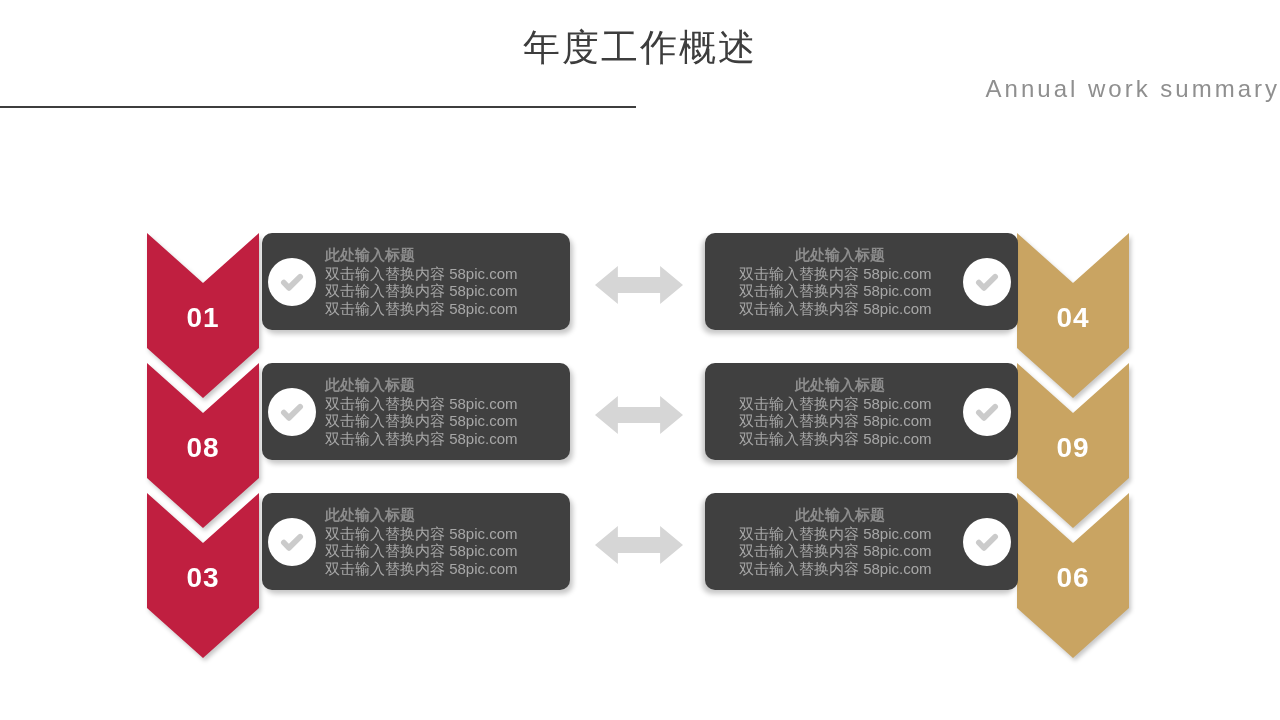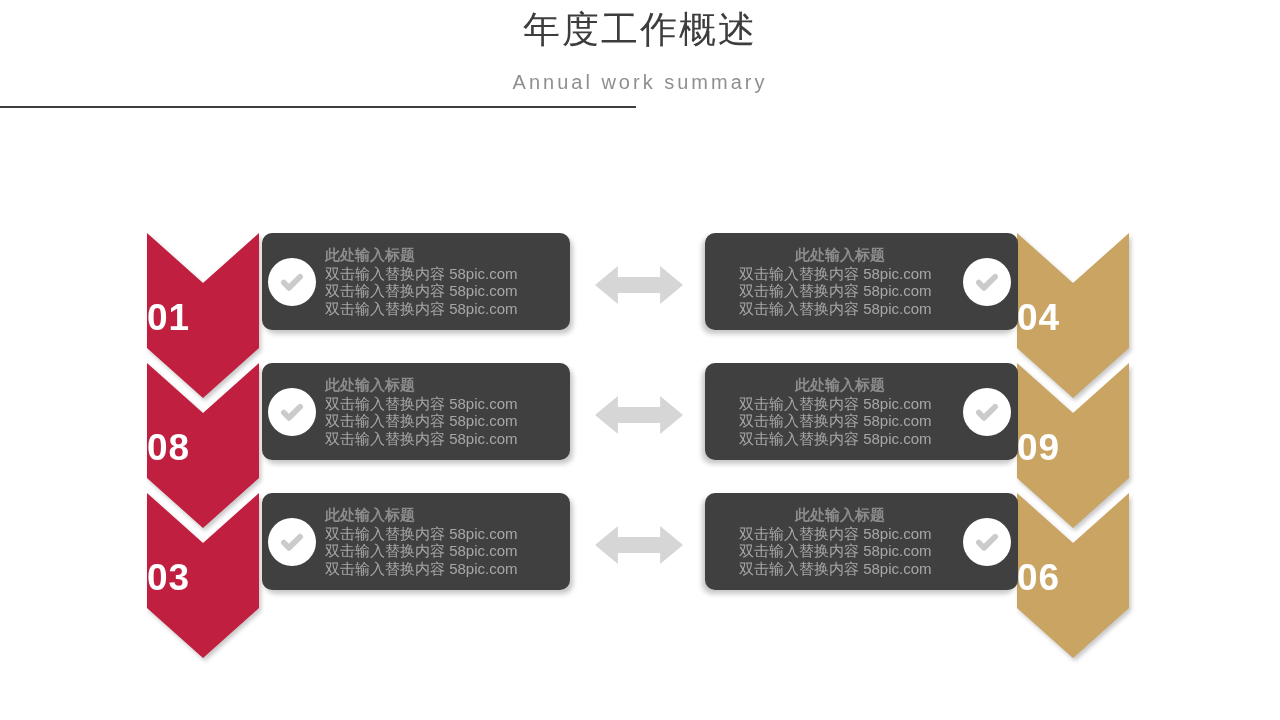--- a/index.html
+++ b/index.html
@@ -1,35 +1,35 @@
 <!DOCTYPE html>
 <html><head>
 <meta charset="utf-8">
 <style>
   html,body{margin:0;padding:0;background:#ffffff;}
   .slide{
     position:relative;width:1280px;height:720px;background:#ffffff;overflow:hidden;
     font-family:"Liberation Sans", sans-serif;
   }
   
-  .header{position:absolute;top:8px;left:0;width:100%;text-align:center;}
+  .header{position:absolute;top:26px;left:0;width:100%;text-align:center;}
   .title{margin:0;font-size:37px;font-weight:400;color:#3d3d3d;letter-spacing:2px;line-height:44px;}
-  .subtitle{margin-top:18px;font-size:20px;font-weight:400;color:#8f8f8f;letter-spacing:3px;line-height:24px;}
+  .subtitle{margin-top:7px;font-size:24px;font-weight:400;color:#8f8f8f;letter-spacing:3px;line-height:24px;text-align:right;}
   .header-rule{position:absolute;top:106px;left:0;width:636px;height:2px;background:#3e3e3e;}
   
   .chev{position:absolute;width:112px;height:165px;filter:drop-shadow(2px 3px 2px rgba(0,0,0,0.22));z-index:1;}
   .chev-shape{
     width:100%;height:100%;
     clip-path:polygon(0 0, 50% 30.3%, 100% 0, 100% 69.7%, 50% 100%, 0 69.7%);
   }
   .chev.red .chev-shape{background:#c01f40;}
   .chev.gold .chev-shape{background:#c9a462;}
   .chev-num{
     position:absolute;top:51.5%;left:0;width:100%;transform:translateY(-50%);
-    text-align:left;color:#ffffff;font-size:37px;font-weight:700;letter-spacing:1px;
+    text-align:center;color:#ffffff;font-size:28px;font-weight:700;letter-spacing:1px;
   }
   
   .card{
     position:absolute;height:97px;background:#404040;border-radius:10px;
     display:flex;align-items:center;z-index:2;box-sizing:border-box;
   }
   .card-left{left:262px;width:308px;box-shadow:3px 4px 5px rgba(0,0,0,0.22);padding:0 44px 0 6px;}
   .card-right{left:705px;width:313px;box-shadow:-3px 4px 5px rgba(0,0,0,0.22);padding:0 7px 0 34px;}
   .check-badge{
     flex:0 0 48px;width:48px;height:48px;border-radius:50%;background:#ffffff;

